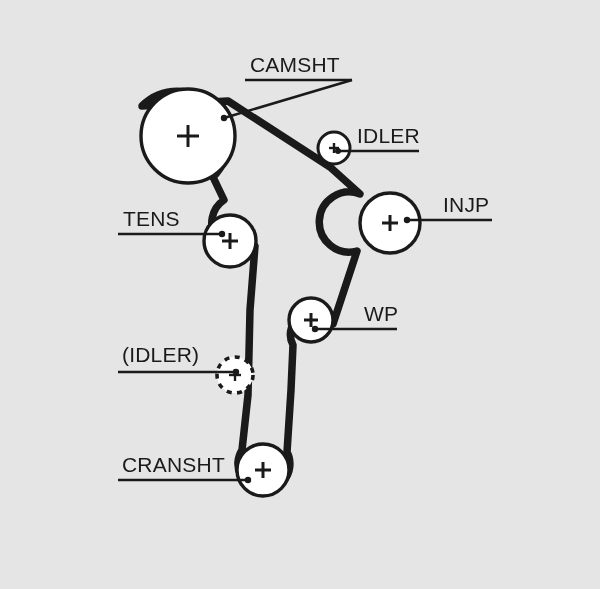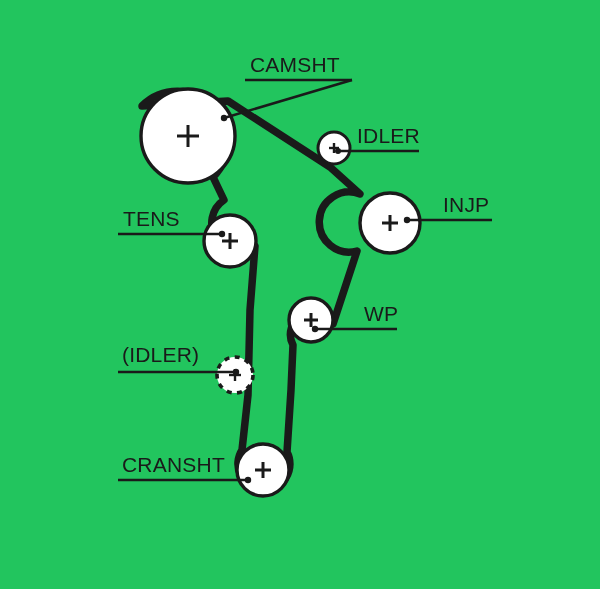--- a/index.html
+++ b/index.html
@@ -11,21 +11,21 @@
     width: 600px;
     height: 589px;
     font-family: "Liberation Sans", sans-serif;
     overflow: hidden;
     position: relative;
   }
   #diagram-root {
     position: relative;
     width: 600px;
     height: 589px;
-    background: #22c55e;
+    background: #e5e5e5;
     text-align: center;
   }
   svg#belt-diagram {
     display: block;
     width: 600px;
     height: 589px;
   }
   .belt-path {
     fill: none;
     stroke: #1a1a1a;

